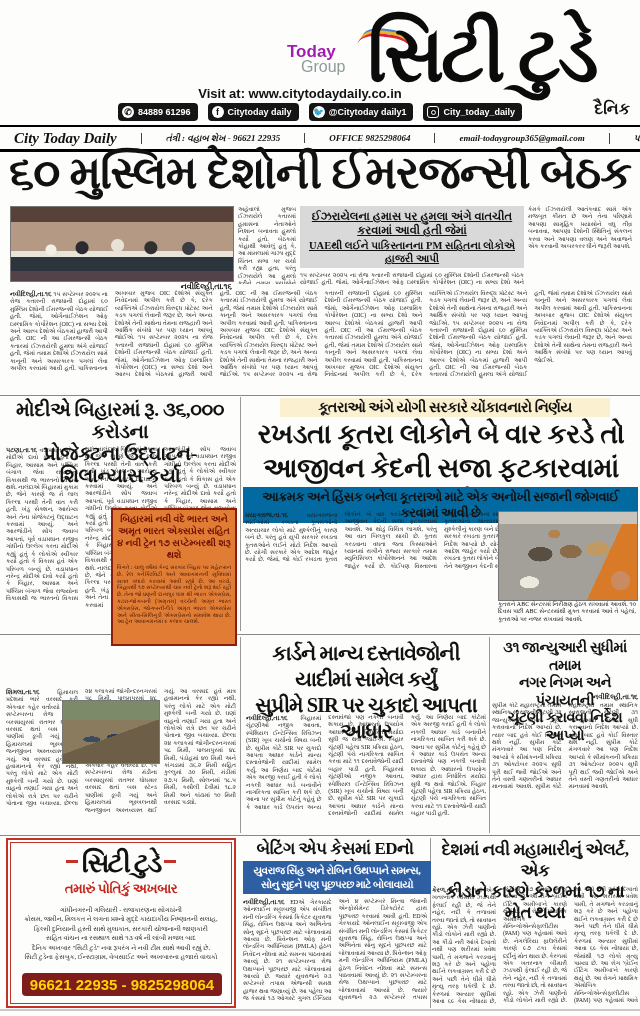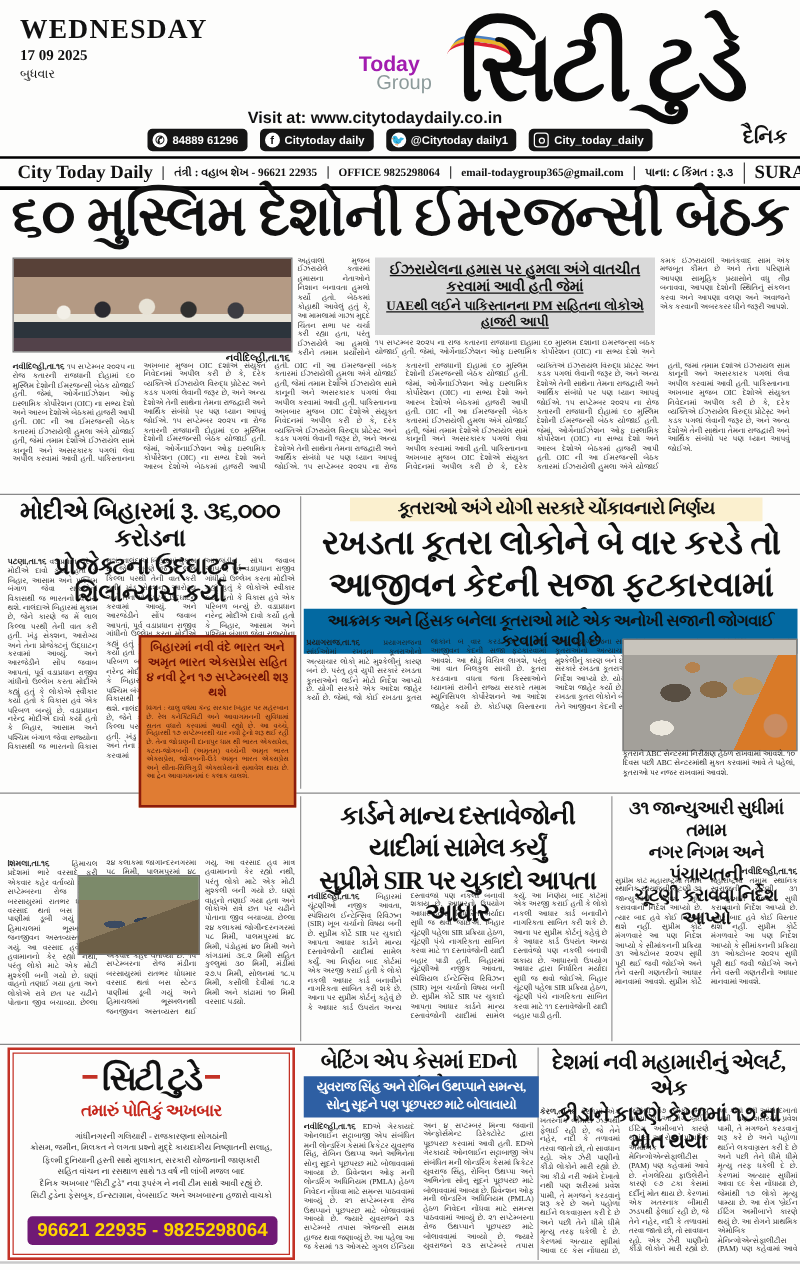--- a/index.html
+++ b/index.html
@@ -24,21 +24,21 @@
   .socialrow{left:110px;top:103px;width:420px;display:flex;justify-content:center;gap:10px;}
   .badge{background:#151515;color:#fff;border-radius:4px;font-size:9px;font-weight:bold;
          font-family:"Liberation Sans",sans-serif;padding:2px 7px 2px 4px;display:flex;align-items:center;gap:4px;height:14px;}
   .cicon{width:12px;height:12px;border-radius:50%;background:#fff;color:#151515;font-size:9px;font-weight:bold;
          display:flex;align-items:center;justify-content:center;line-height:12px;}
   .sqicon{width:10px;height:10px;border:1.5px solid #fff;border-radius:3px;position:relative;}
   .sqicon:after{content:"";position:absolute;left:2.5px;top:2.5px;width:3px;height:3px;border:1px solid #fff;border-radius:50%;}
   
   .infobar{left:0;top:125px;width:640px;height:22px;border-top:2px solid #000;border-bottom:3px solid #000;
            display:flex;align-items:center;}
-  .infobar .cell{padding:0 8px;font-size:9px;font-weight:bold;white-space:nowrap;border-left:1px solid #444;}
+  .infobar .cell{padding:0 24px;font-size:9px;font-weight:bold;white-space:nowrap;border-left:1px solid #444;font-style:italic;}
   .infobar .cell:first-child{border-left:none;font-size:15px;padding-left:14px;}
   .infobar .city{font-size:15px;margin-left:auto;padding-right:10px;}
   
   .mainhead{left:0;top:146px;width:640px;text-align:center;font-size:45px;font-weight:bold;
             letter-spacing:-1px;white-space:nowrap;line-height:54px;}
   
   .bodytxt{font-size:6px;line-height:7.4px;text-align:justify;color:#1c1c1c;overflow:hidden;}
   .bodytxt b{font-size:6.5px;}
   .cols6{column-count:6;column-gap:7px;}
   .cols4{column-count:4;column-gap:7px;}
@@ -109,42 +109,37 @@
   .mundate{left:492px;top:693px;width:146px;font-size:7px;font-weight:bold;text-align:right;}
   .munbody{left:492px;top:702px;width:146px;height:129px;}
   
   .adbox{left:6px;top:838px;width:230px;height:170px;border:2px solid #c33226;box-shadow:inset 0 0 0 2px #fff,inset 0 0 0 3px #c33226;
          text-align:center;box-sizing:border-box;padding-top:8px;}
   .adlogo{font-size:27px;font-weight:bold;letter-spacing:-2px;display:inline-block;position:relative;padding:0 16px;}
   .adlogo:before,.adlogo:after{content:"";position:absolute;top:12px;width:12px;height:3px;background:#c33226;}
   .adlogo:before{left:0;} .adlogo:after{right:0;}
   .adtag{color:#c5261b;font-size:13.5px;font-weight:bold;margin-top:2px;letter-spacing:-0.5px;}
   .adtext{font-size:6.6px;line-height:9.4px;color:#222;margin-top:8px;padding:0 8px;}
-  .adpill{position:absolute;left:14px;bottom:10px;width:200px;height:23px;background:#701a75;border-radius:4px;
+  .adpill{position:absolute;left:14px;bottom:10px;width:200px;height:23px;background:#7f1d1d;border-radius:4px;
           color:#ffd400;font-size:15px;font-weight:bold;line-height:23px;font-family:"Liberation Sans",sans-serif;}
   
   .edhead{left:240px;top:839px;width:190px;font-size:17px;line-height:20px;}
   .edblue{left:243px;top:861px;width:184px;background:#2e5fa3;color:#fff;font-size:10.5px;font-weight:bold;
           text-align:center;line-height:13.5px;padding:3px 2px;letter-spacing:-0.5px;}
   .edbody{left:243px;top:898px;width:184px;height:108px;}
   
   .panhead{left:432px;top:839px;width:206px;font-size:17px;line-height:21px;}
   .panbody{left:432px;top:886px;width:206px;height:120px;}
   .footrule{left:0;top:1009px;width:640px;height:2px;background:#c9c9c9;}
 </style>
 </head>
 <body>
 
 <div id="page">
 
-  <div class="abs dateblock">
-    <div class="weekday">WEDNESDAY</div>
-    <div class="dateline-top">17 09 2025</div>
-    <div class="guj-day">બુધવાર</div>
-  </div>
 
   <div class="abs todaylogo">
     <span class="swoosh"></span>
     <div class="t1">Today</div>
     <div class="t2">Group</div>
   </div>
 
   <div class="abs masthead">સિટી ટુડે</div>
   <div class="abs dainik">દૈનિક</div>
 

